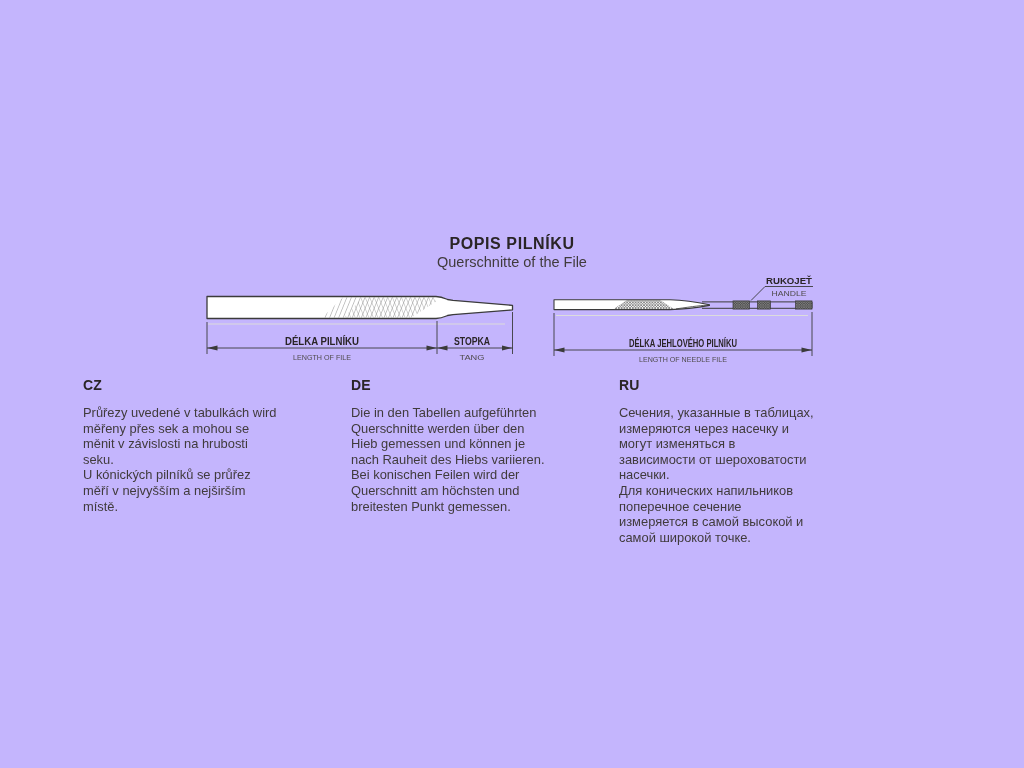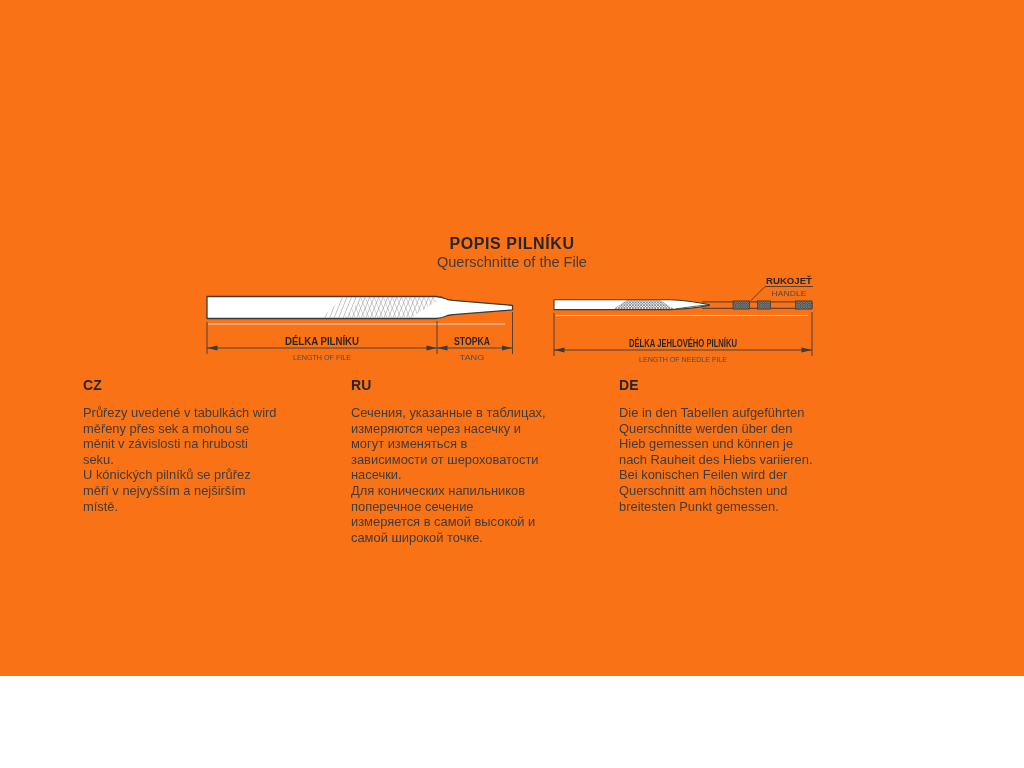--- a/index.html
+++ b/index.html
@@ -1,17 +1,17 @@
 <!DOCTYPE html>
 <html style="--ink: #2a2526; --body: #403b3c; --sub: #4f4b4c; --line: #3b3b3b; --faint: #dcdcdc;"><head>
 <meta charset="utf-8">
 <style>
   html,body{margin:0;padding:0;background:#ffffff;}
   .page{
-    position:relative;width:1024px;height:676px;background:#f97316;overflow:hidden;
+    position:relative;width:1024px;height:768px;background:#c4b5fd;overflow:hidden;
     font-family:"Liberation Sans",sans-serif;
   }
   
   .title-block{position:absolute;top:234px;left:0;width:100%;text-align:center;}
   .title-block h1{
     margin:0;font-size:16px;font-weight:700;letter-spacing:.6px;
     color:var(--ink);line-height:19px;
   }
   .title-block .subtitle{
     margin:0;font-size:14.5px;font-weight:400;color:var(--body);line-height:18px;
@@ -125,36 +125,36 @@
       <h2>CZ</h2>
       <p>Průřezy uvedené v tabulkách wird
 měřeny přes sek a mohou se
 měnit v závislosti na hrubosti
 seku.
 U kónických pilníků se průřez
 měří v nejvyšším a nejširším
 místě.</p>
     </section>
     <section class="col">
+      <h2>DE</h2>
+      <p>Die in den Tabellen aufgeführten
+Querschnitte werden über den
+Hieb gemessen und können je
+nach Rauheit des Hiebs variieren.
+Bei konischen Feilen wird der
+Querschnitt am höchsten und
+breitesten Punkt gemessen.</p>
+    </section>
+    <section class="col">
       <h2>RU</h2>
       <p>Сечения, указанные в таблицах,
 измеряются через насечку и
 могут изменяться в
 зависимости от шероховатости
 насечки.
 Для конических напильников
 поперечное сечение
 измеряется в самой высокой и
 самой широкой точке.</p>
     </section>
-    <section class="col">
-      <h2>DE</h2>
-      <p>Die in den Tabellen aufgeführten
-Querschnitte werden über den
-Hieb gemessen und können je
-nach Rauheit des Hiebs variieren.
-Bei konischen Feilen wird der
-Querschnitt am höchsten und
-breitesten Punkt gemessen.</p>
-    </section>
   </div>
 
 </div>
 
 </body></html>

